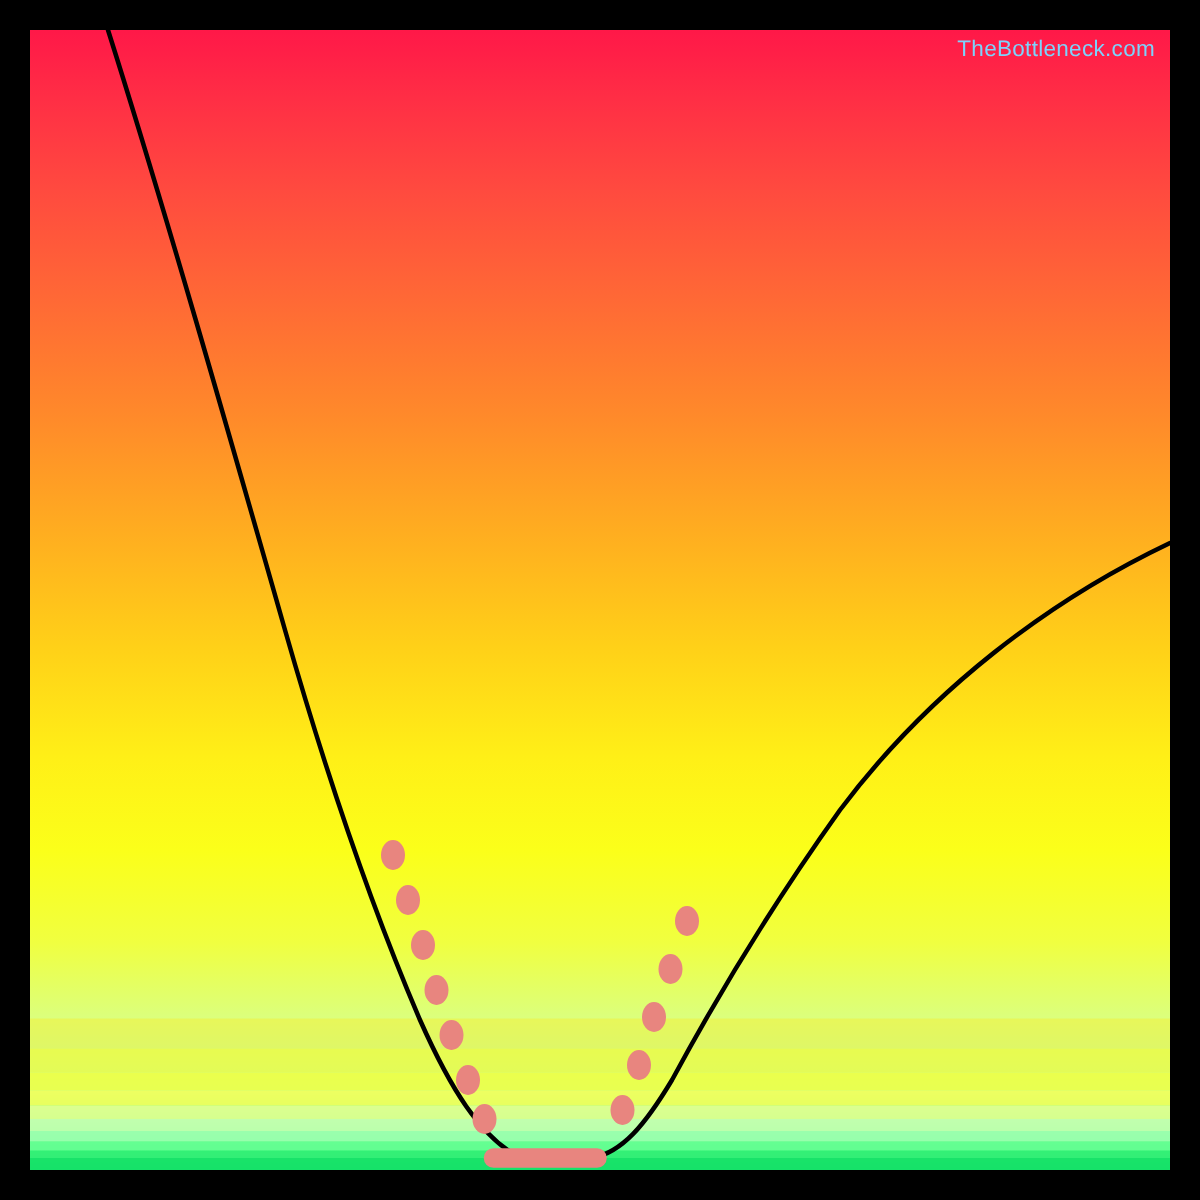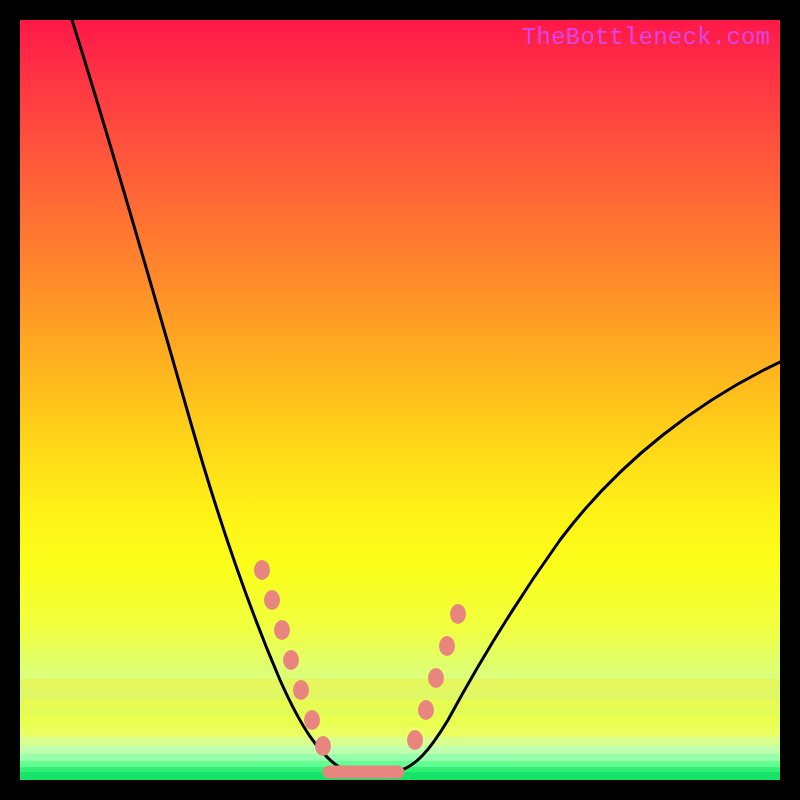--- a/index.html
+++ b/index.html
@@ -54,27 +54,26 @@
   .band {
     position: absolute;
     left: 0;
     width: 760px;
     opacity: 0.85;
   }
   .watermark {
     position: absolute;
     top: 4px;
     right: 10px;
-    color: #d946ef;
-    font-size: 24px;
+    color: #7dd3fc;
+    font-size: 15px;
     font-weight: 500;
     letter-spacing: 0.2px;
     pointer-events: none;
     user-select: none;
-    font-family: Liberation Mono, monospace;
   }
   svg.curves {
     position: absolute;
     left: 0;
     top: 0;
     width: 760px;
     height: 760px;
     pointer-events: none;
   }
 </style>

